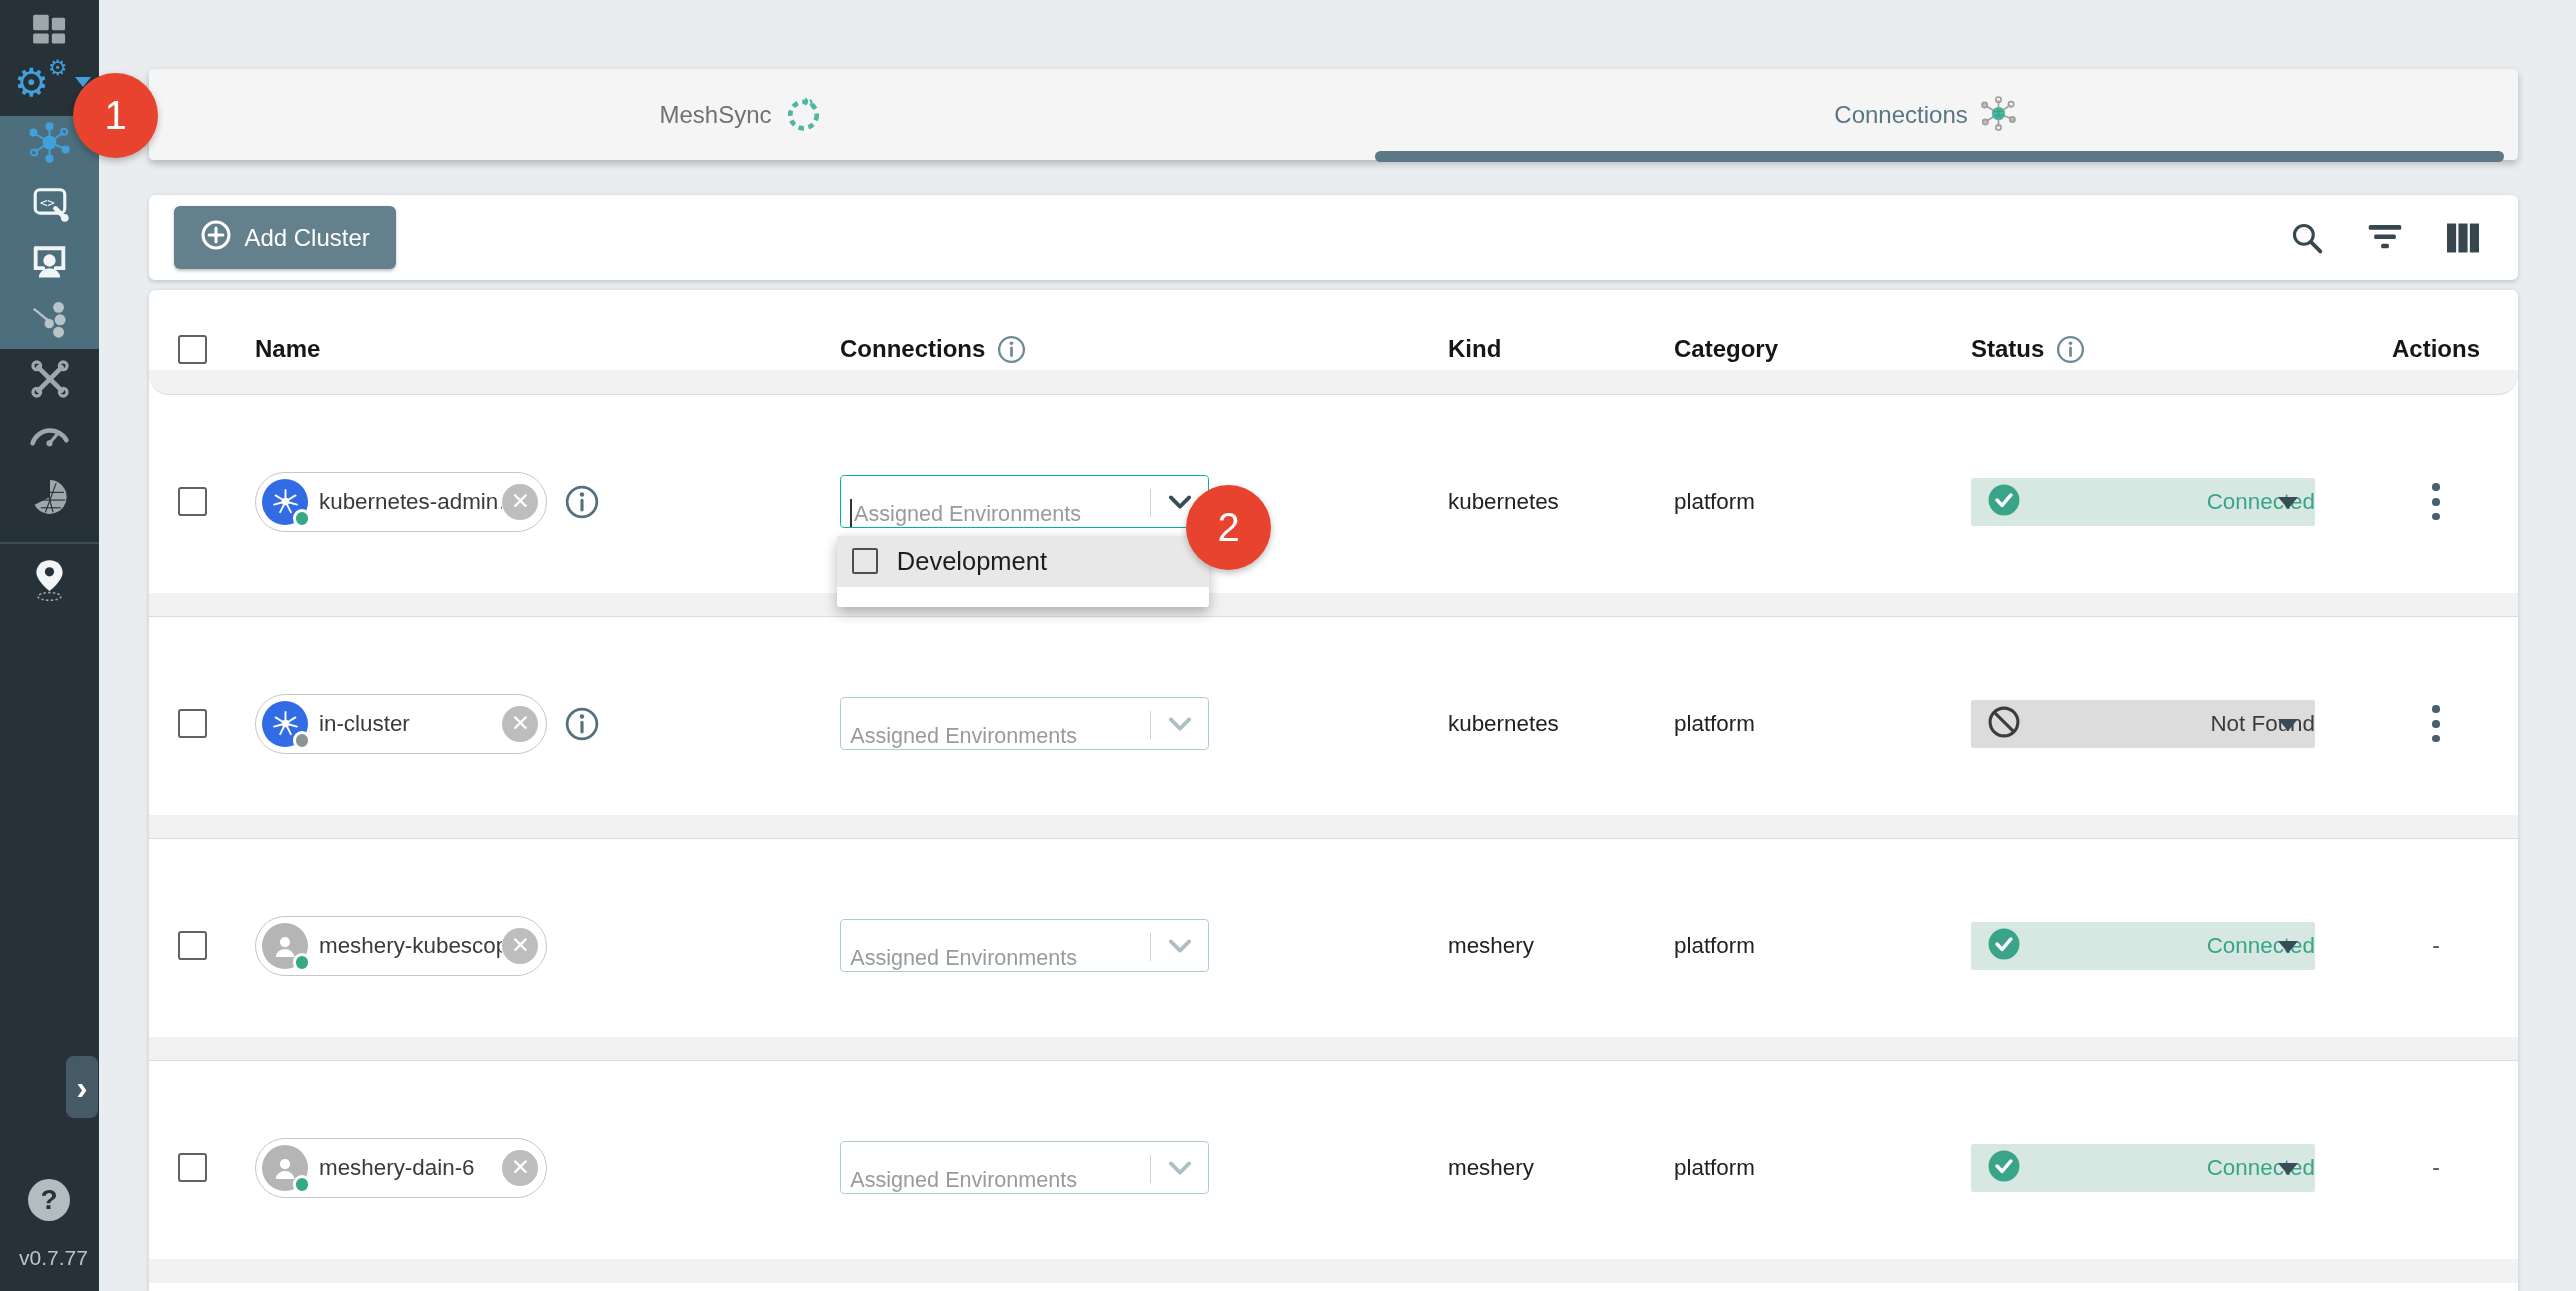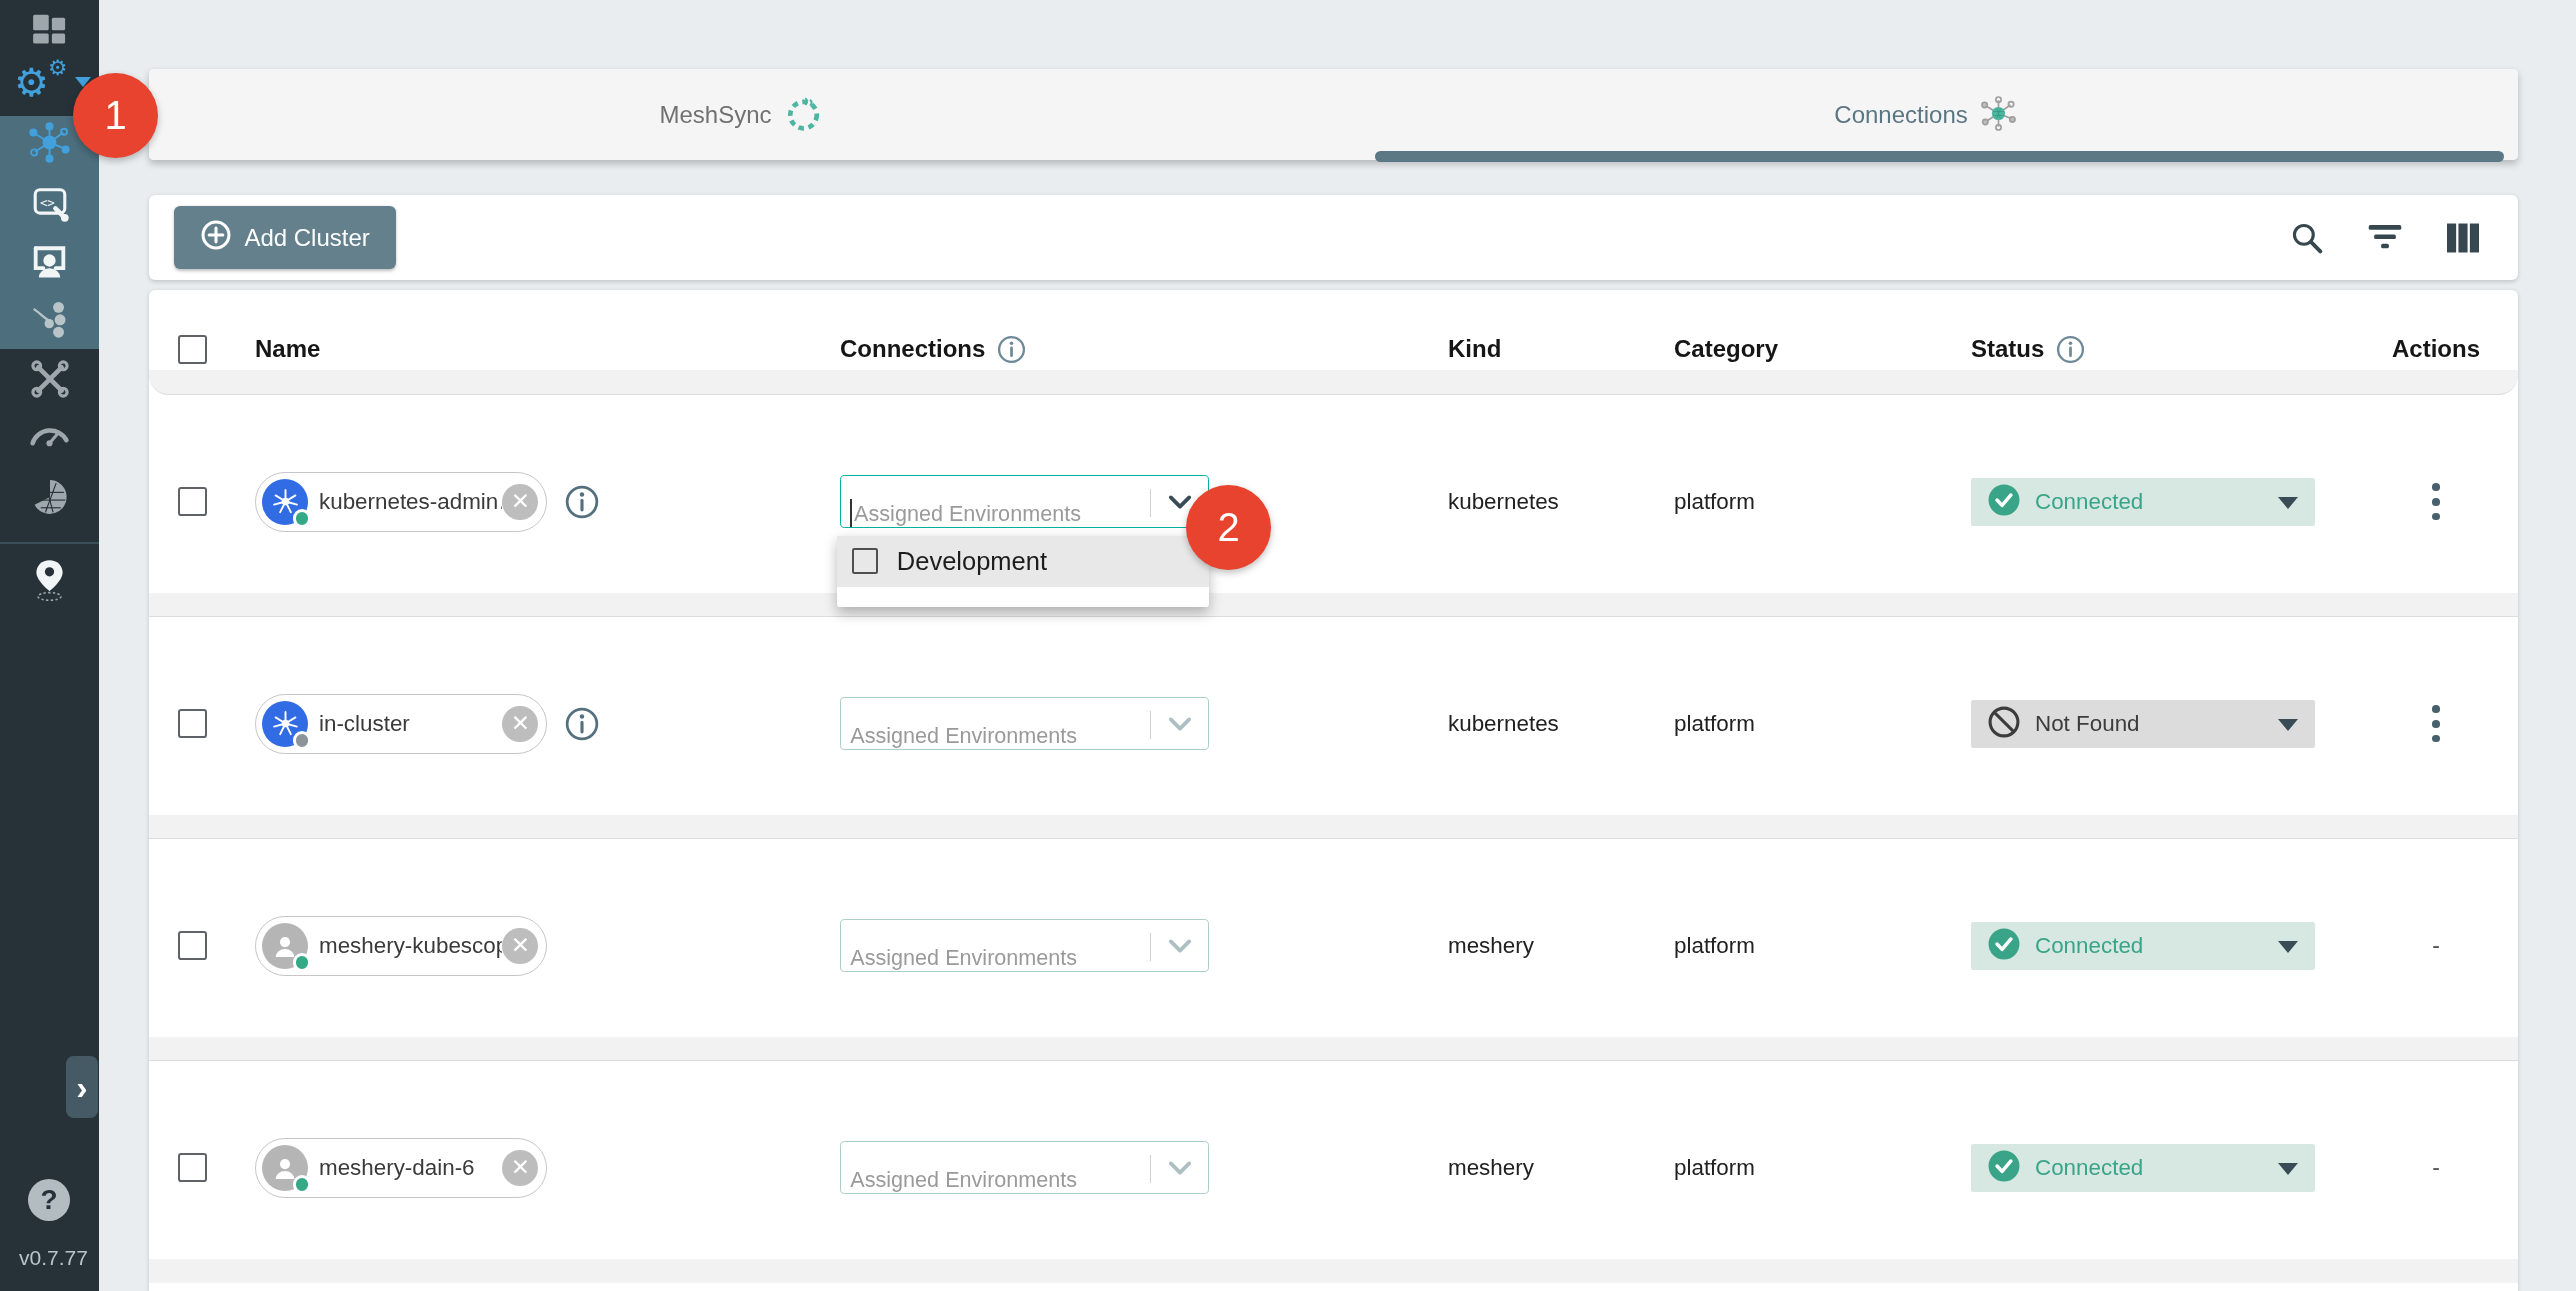--- a/index.html
+++ b/index.html
@@ -68,21 +68,21 @@
   .env-divider { position:absolute; right:57px; top:12.4px; width:0.8px; height:28px; background:#d0d0d0; }
   .env-chevron { position:absolute; right:15.4px; top:15.4px; cursor:pointer; }
   .badge-2 { left:345px; top:8.5px; position:absolute; }
   
   .env-menu { position:absolute; left:-3.1px; top:calc(100% + 7.7px); width:372px; background:#fff; border-radius:3.1px; box-shadow:0 5.4px 12.4px rgba(0,0,0,.28); padding-bottom:20px; z-index:40; }
   .env-menu-item { height:51px; background:#e8e8e8; display:flex; align-items:center; padding-left:15.4px; gap:18.5px; cursor:pointer; }
   .menu-checkbox { width:26px; height:26px; border:2.3px solid #4f4f4f; border-radius:2.3px; background:transparent; cursor:pointer; }
   .menu-label { font-size:25.5px; color:#1d1d1d; }
   .cell-text { font-size:22.4px; color:#212121; }
   
-  .status-chip { position:relative; width:344px; height:48px; border-radius:2.3px; display:flex; align-items:center; padding-left:16px; gap:14px; cursor:pointer; }
+  .status-chip { position:relative; width:344px; height:48px; border-radius:2.3px; display:flex; align-items:center; padding-left:16px; gap:14px; cursor:pointer;justify-content:space-between; }
   .status-label { font-size:22.4px; }
   .status-caret { position:absolute; right:17px; top:19.3px; width:0; height:0; border-left:10px solid transparent; border-right:10px solid transparent; border-top:12.4px solid #394b54; }
   
   .kebab { display:flex; flex-direction:column; gap:7px; cursor:pointer; padding:4.6px 7.7px; }
   .kebab span { width:7.7px; height:7.7px; border-radius:50%; background:#47606c; }
   .dash { font-size:23px; color:#555; }
 </style>
 </head>
 <body>
 

